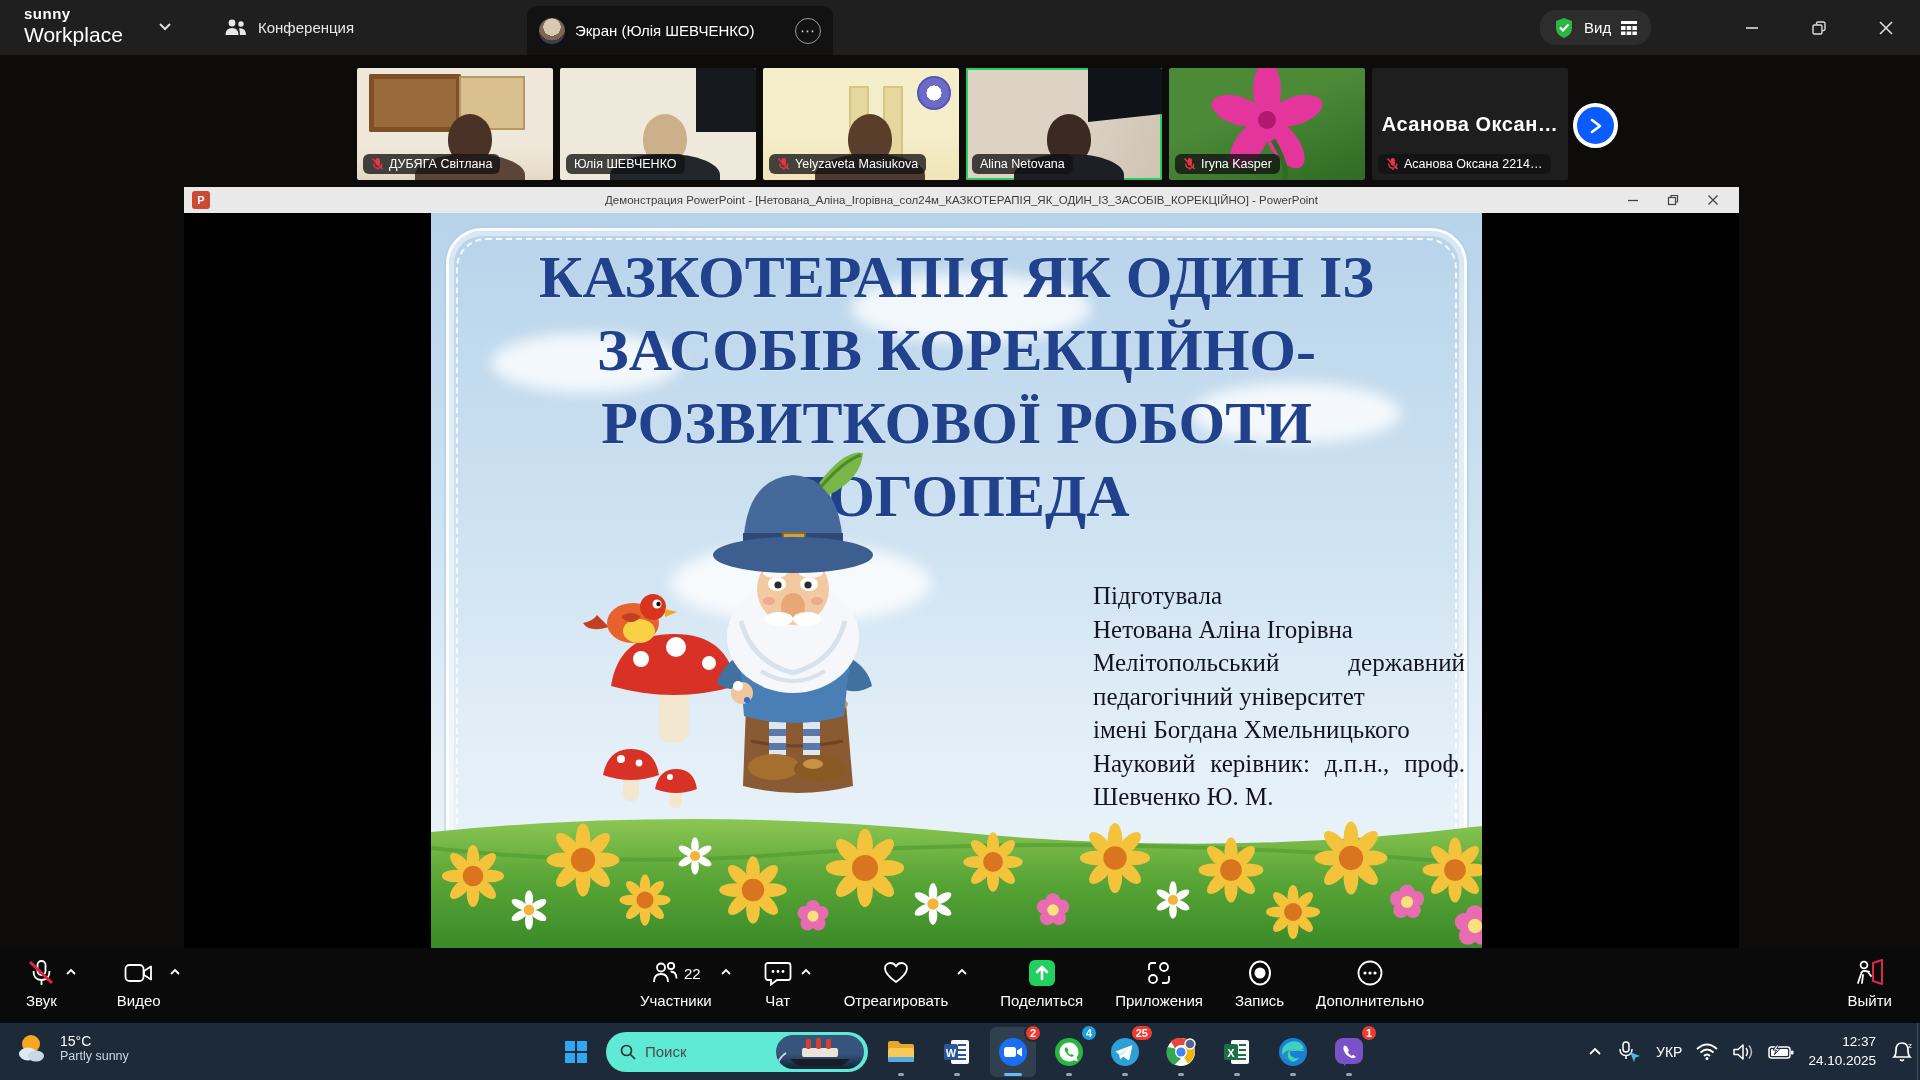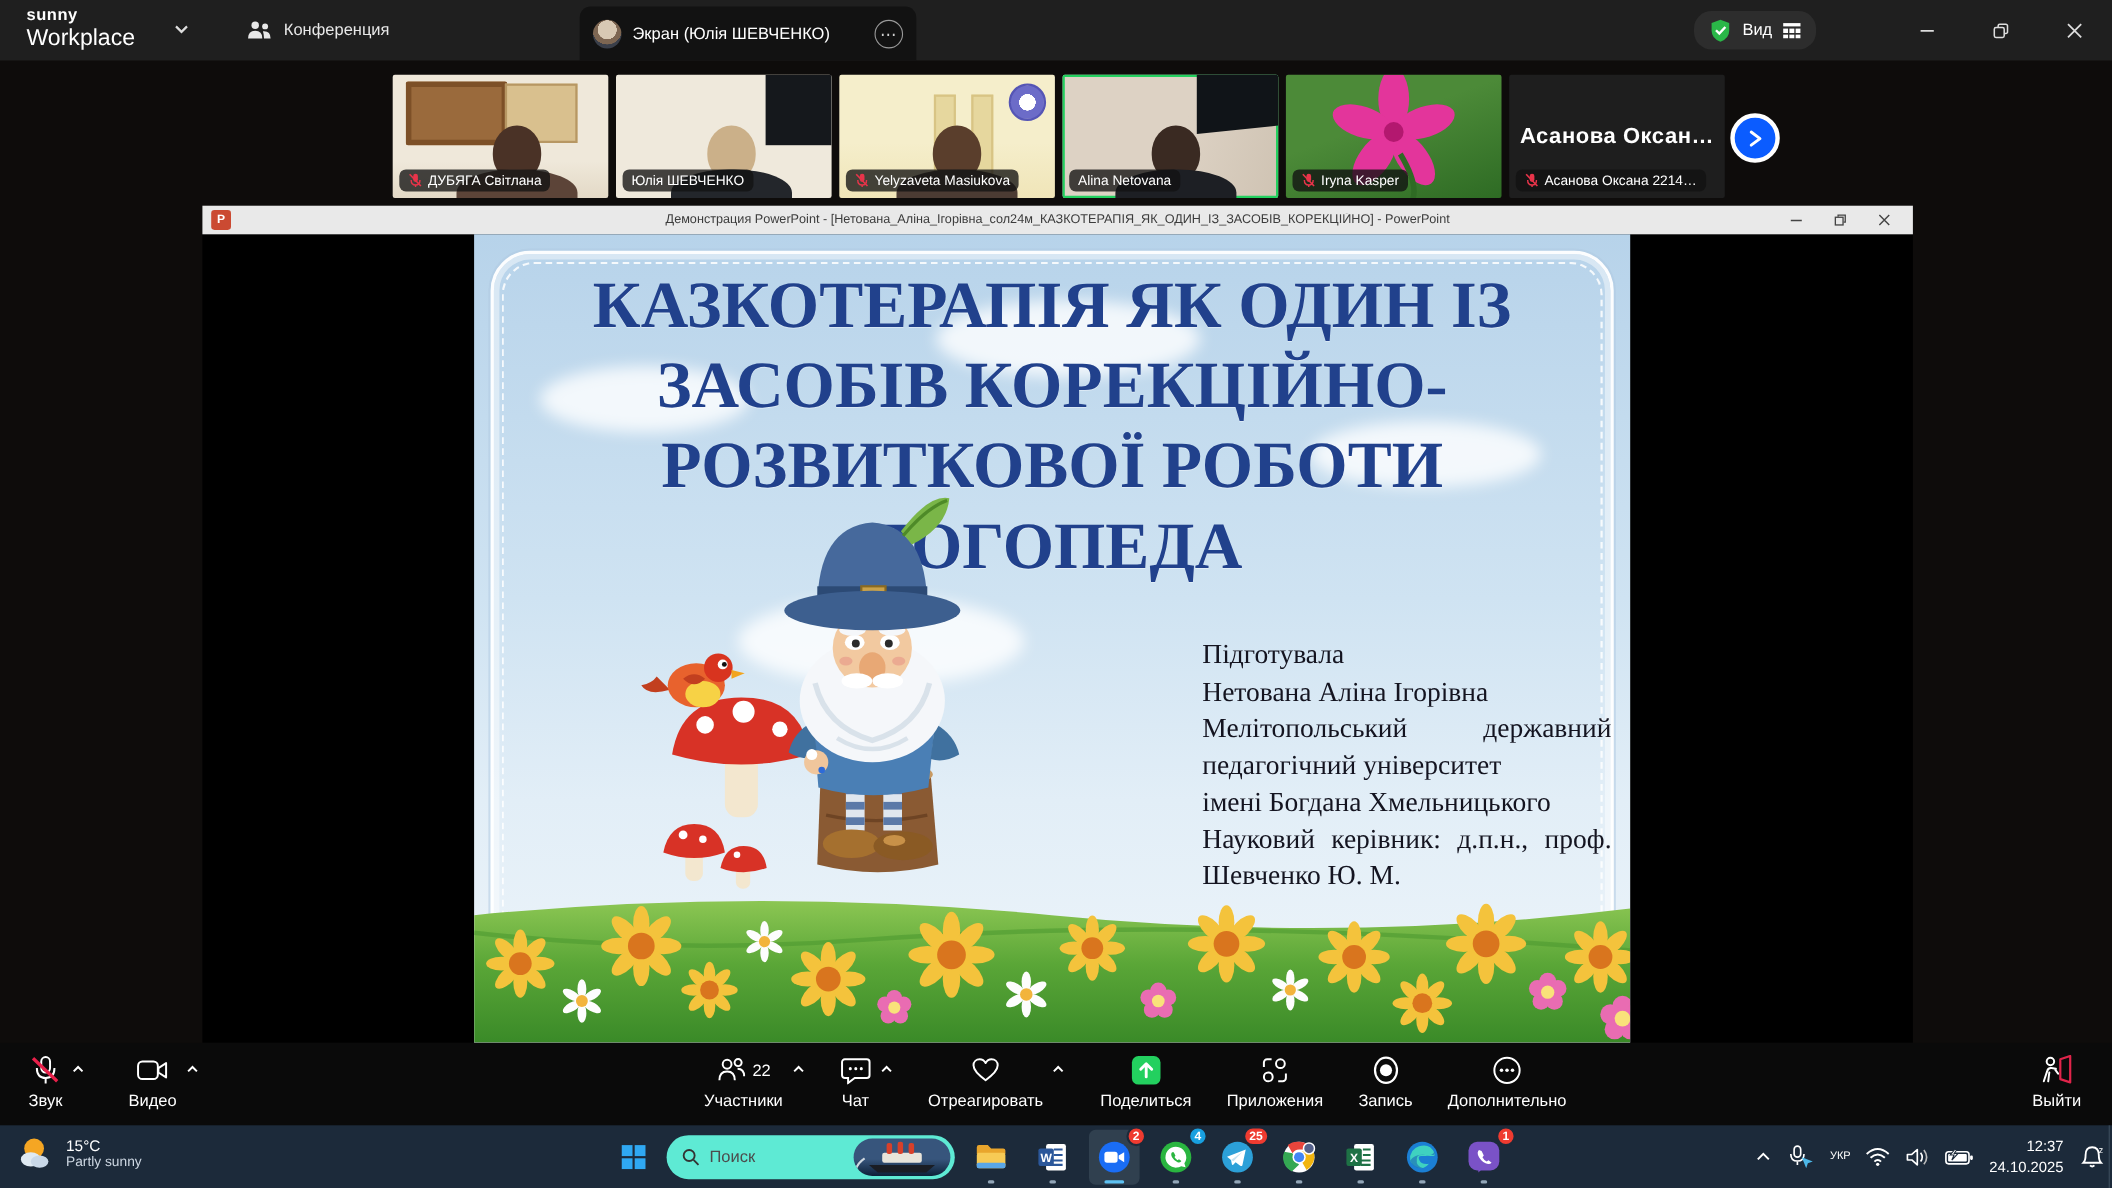--- a/index.html
+++ b/index.html
@@ -79,21 +79,21 @@
 #search-pill{width:262px;height:40px;border-radius:20px;background:#5eead4;display:flex;align-items:center;padding:0 4px 0 14px;gap:9px;cursor:pointer}
 #search-pill .ph{color:#4c4c4c;font-size:15px;flex:1}
 #search-img{width:88px;height:34px;border-radius:17px;overflow:hidden;background:linear-gradient(180deg,#37557c 0 55%,#0d2138 100%);position:relative}
 .app{position:relative;width:46px;height:50px;display:flex;align-items:center;justify-content:center;border-radius:6px;cursor:pointer}
 .app .dot{position:absolute;bottom:1px;left:50%;transform:translateX(-50%);width:6px;height:3px;border-radius:2px;background:#93a6b8}
 .app.activeapp{background:#30404f}
 .app.activeapp .dot{width:18px;background:#5ec1f2}
 .badge{position:absolute;top:-3px;right:-6px;min-width:18px;height:18px;border-radius:9px;background:#ef3b30;color:#fff;font-size:11px;font-weight:bold;display:flex;align-items:center;justify-content:center;padding:0 4px;border:2px solid #1c2a3a}
 .badge.blue{background:#18a0e0}
 #tray{position:absolute;right:6px;top:0;height:57px;display:flex;align-items:center;gap:14px}
-#tray .lang{font-size:10px;cursor:pointer}
+#tray .lang{font-size:14px;cursor:pointer}
 #clock{text-align:right;font-size:13.5px;line-height:1.35;cursor:pointer}
 #desk-edge{position:absolute;right:0;top:1023px;width:3px;height:57px;border-left:1px solid #3c4c5c}
 .iconbtn{cursor:pointer;display:flex;align-items:center;justify-content:center}
 </style>
 </head>
 <body>
 
 <div id="screen">
 
   <div id="header">

